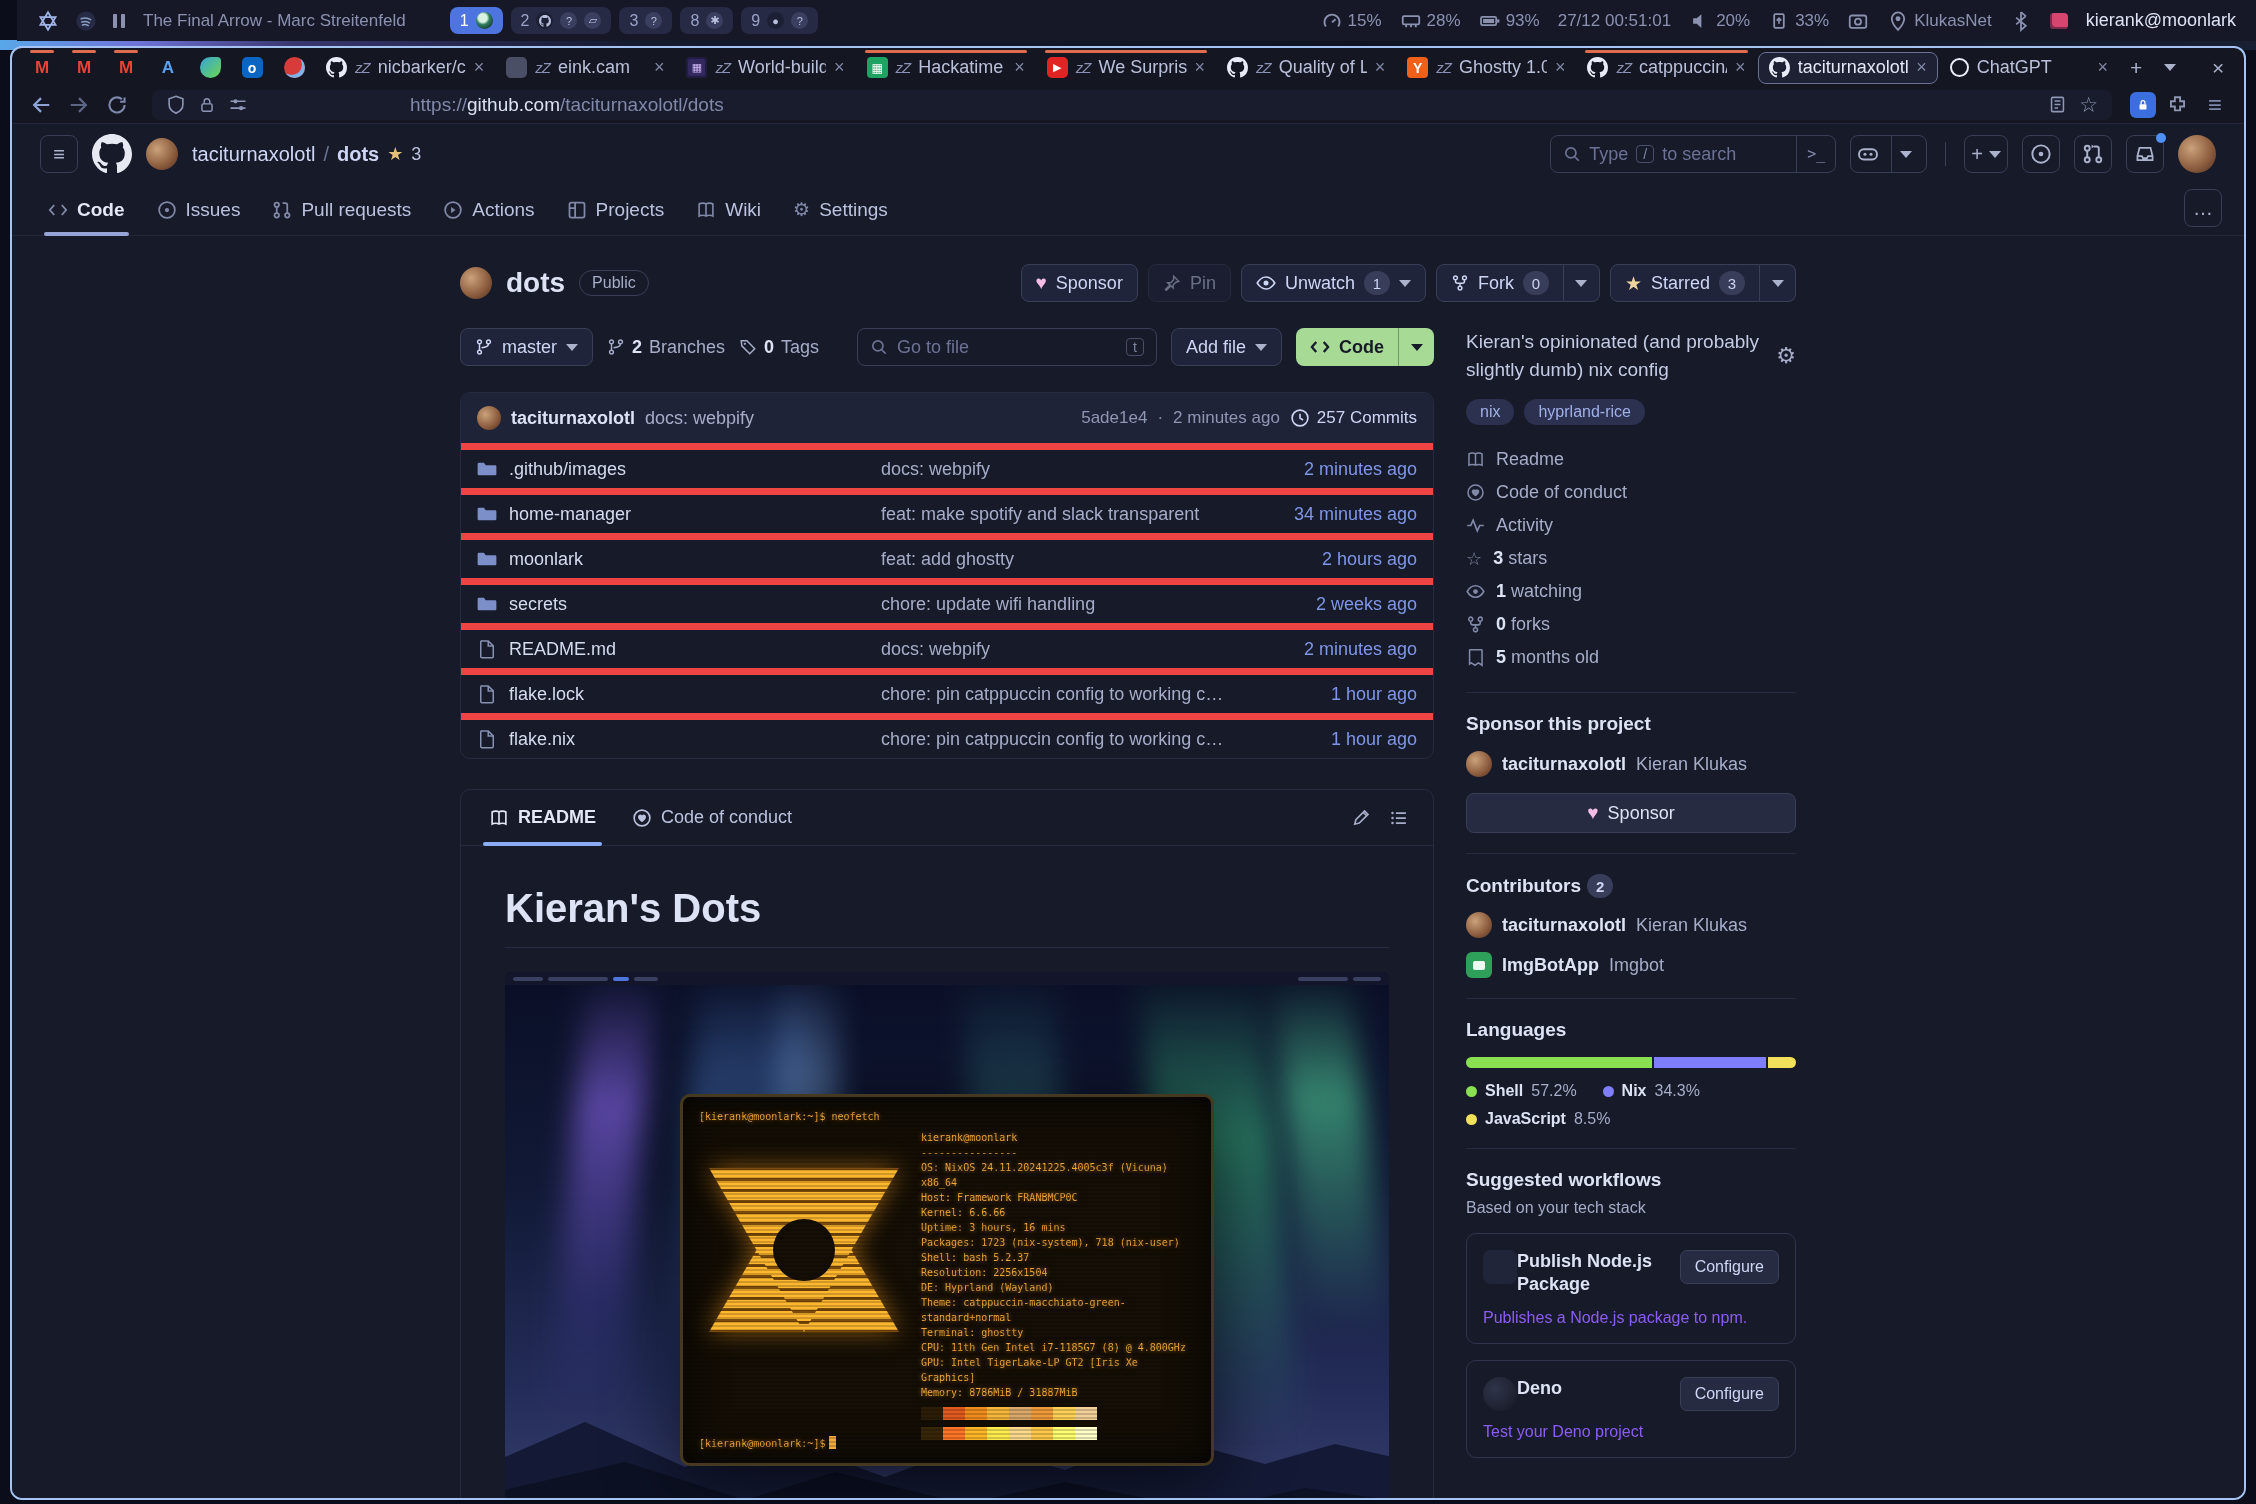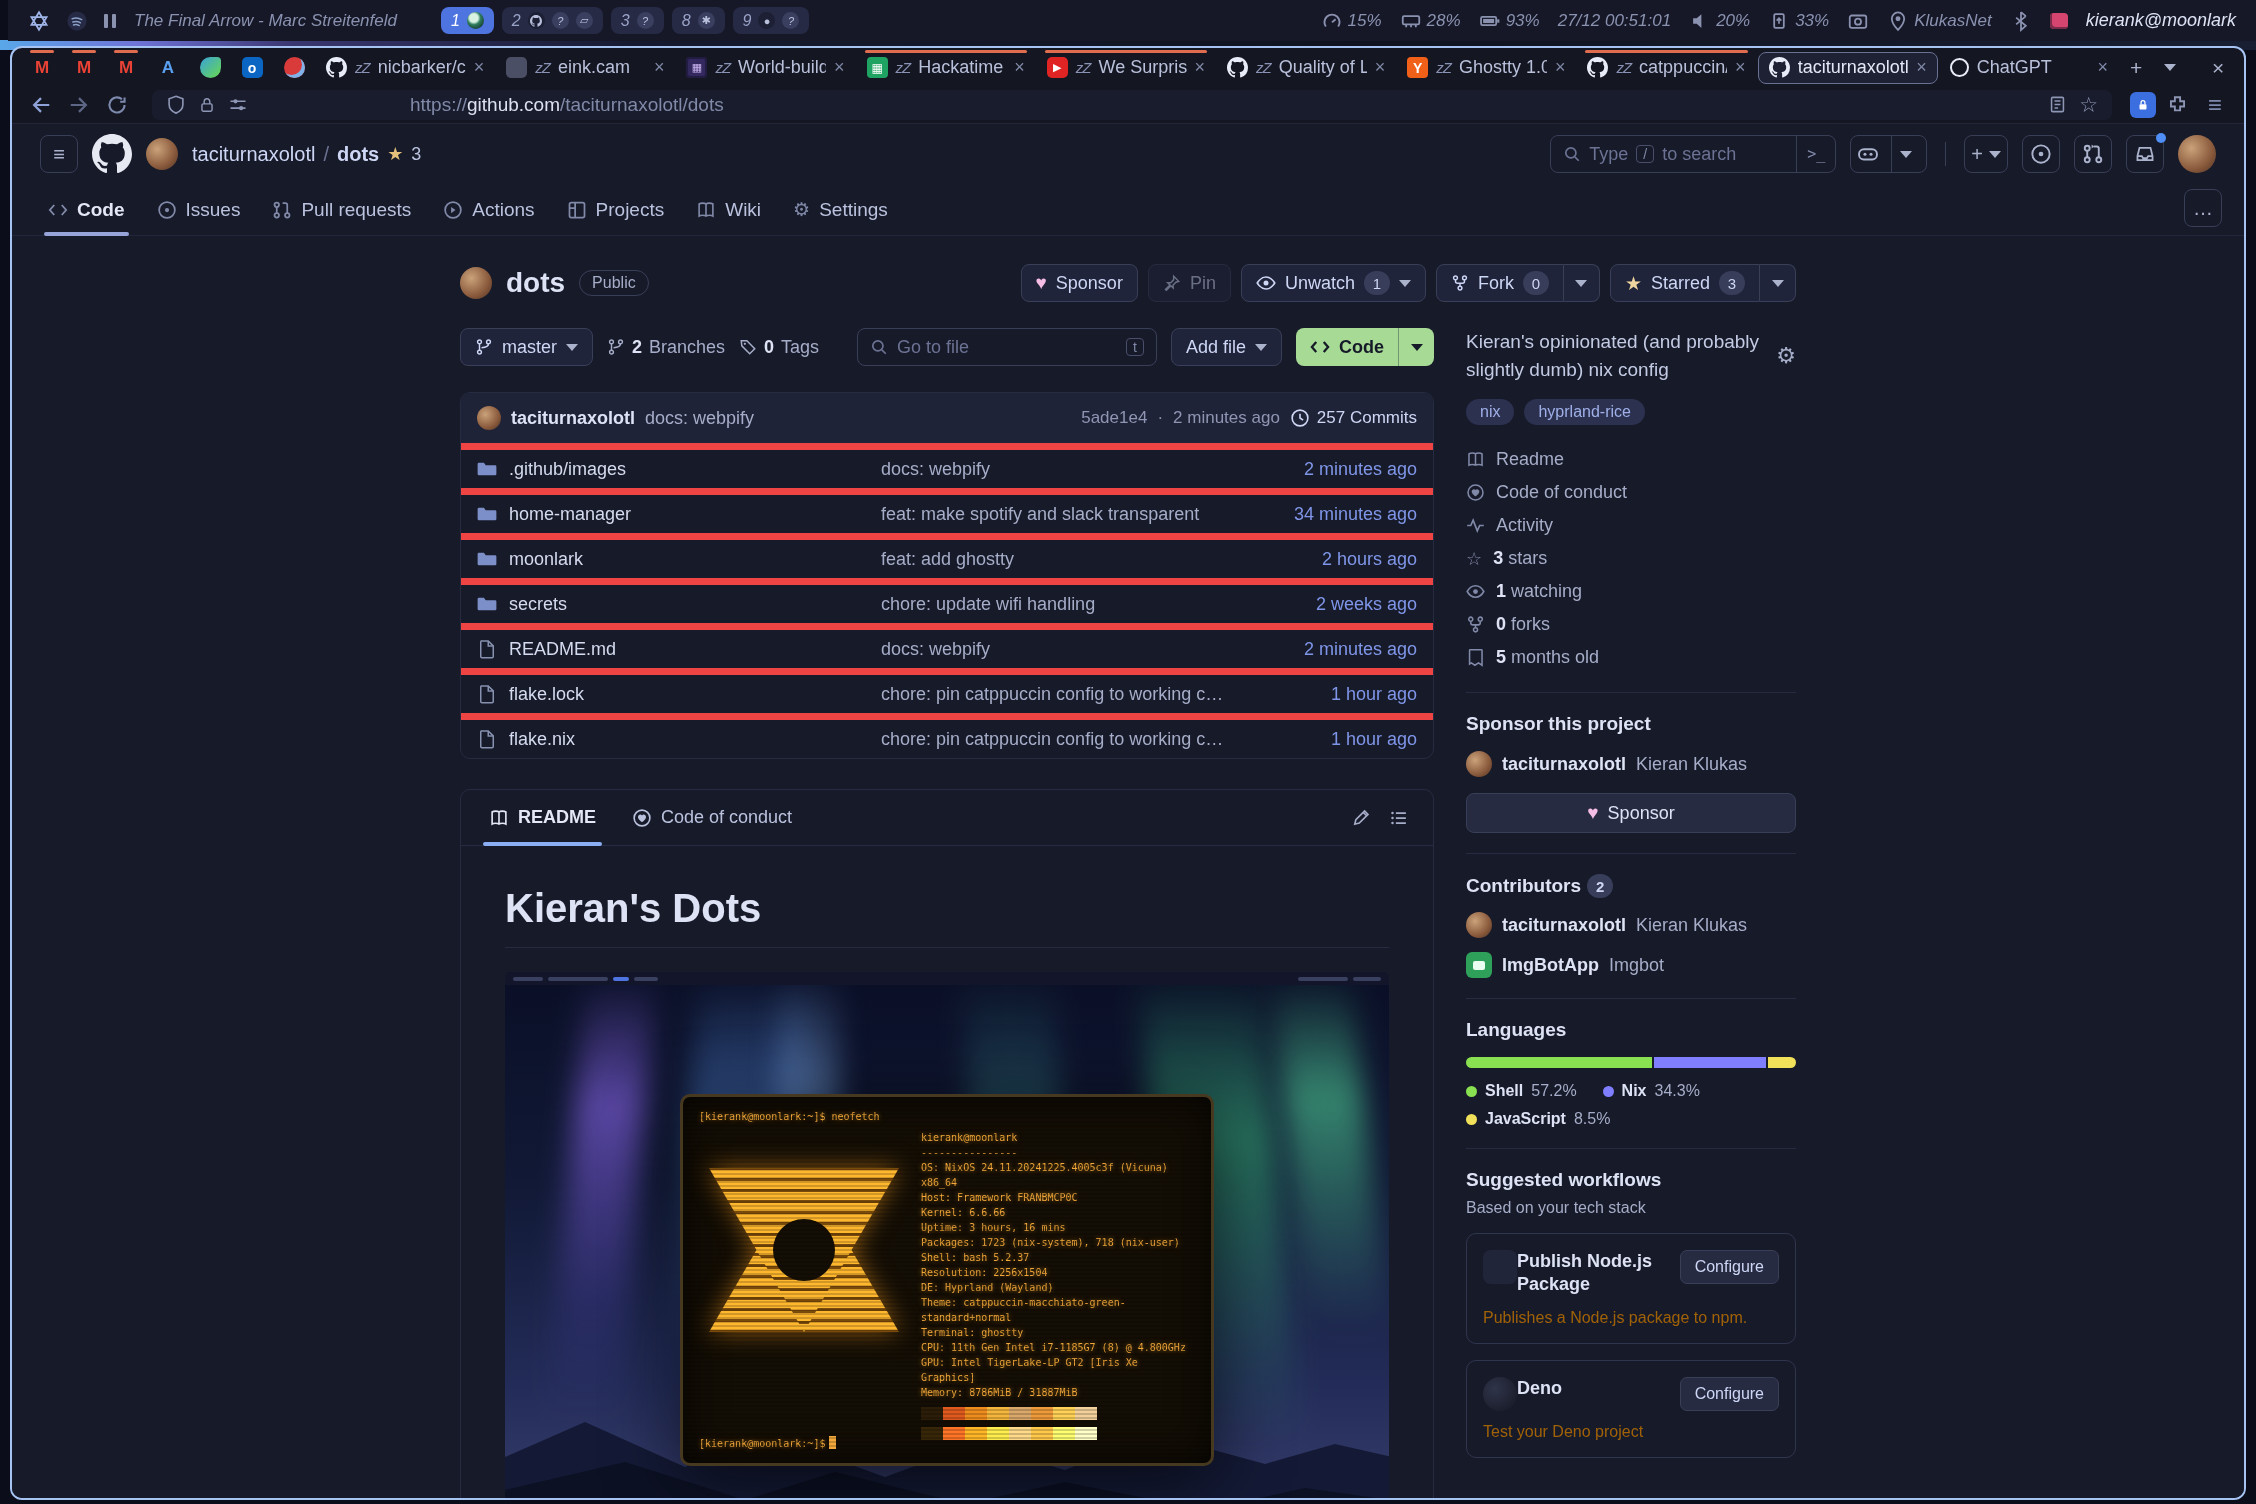--- a/index.html
+++ b/index.html
@@ -6,22 +6,22 @@
   html,body { width:2256px; height:1504px; overflow:hidden; }
   body { background:#0b0d1a; font-family:"Liberation Sans","DejaVu Sans",sans-serif; position:relative; }
   .grow { flex:1; }
   svg { display:block; }
 
   
   .wallpaper { position:absolute; top:40px; left:0; right:0; height:10px;
     background:linear-gradient(90deg,#59a7e8 0%,#6f74d8 6%,#3a3670 13%,#161a30 28%,#10131f 60%,#181f33 100%); }
 
   
-  .sysbar { position:absolute; top:0; left:8px; right:0; height:41px; background:#161827;
-    display:flex; align-items:center; padding:0 20px; gap:16px; color:#8a92b0; font-size:17px;font-style:italic; }
+  .sysbar { position:absolute; top:0; left:17px; right:0; height:41px; background:#161827;
+    display:flex; align-items:center; padding:0 20px; gap:16px; color:#8a92b0; font-size:17px; }
   .sys-icon { width:22px; height:22px; flex:none; }
   .pausebars { width:14px; height:14px; display:flex; gap:4px; }
   .pausebars i { width:4px; background:#8a92b0; border-radius:1px; }
   .ws { display:flex; gap:8px; margin-left:28px; }
   .ws-pill { height:27px; border-radius:8px; background:#262a44; color:#9aa3c8; font-size:16px;
     display:flex; align-items:center; gap:7px; padding:0 10px; }
   .ws-pill.active { background:#4e74e0; color:#fff; }
   .ws-ico { width:17px; height:17px; border-radius:50%; background:#3a3f60; color:#b8c0dc;
     font-size:11px; display:flex; align-items:center; justify-content:center; }
   .ws-ico.dark { background:#1d2034; }
@@ -223,21 +223,21 @@
   .lang-item b { color:#dde3f5; }
   .lang-dot { width:11px; height:11px; border-radius:50%; }
   .wf-sub { margin-top:8px; color:#a6adc8; font-size:16px; }
   .wf-card { margin-top:16px; border:1px solid #30354e; border-radius:10px; padding:16px; }
   .wf-top { display:flex; gap:0; }
   .wf-ico { width:34px; height:34px; border-radius:8px; background:#262b42; flex:none; opacity:.7; }
   .wf-ico.deno { border-radius:50%; background:radial-gradient(circle at 35% 35%,#3a3f58,#14161f); }
   .wf-title { font-size:18px; font-weight:bold; color:#dde3f5; line-height:1.3; flex:1; }
   .wf-cfg { height:34px; border:1px solid #3a3f58; background:#262b42; border-radius:7px;
     padding:0 14px; font-size:16px; color:#cdd6f4; display:flex; align-items:center; flex:none; align-self:flex-start; }
-  .wf-desc { margin-top:12px; color:#a16207; font-size:16px; }
+  .wf-desc { margin-top:12px; color:#8b5cf6; font-size:16px; }
 </style>
 </head>
 <body>
 
 <div class="wallpaper"></div>
 
 <div class="sysbar">
   <svg class="sys-icon" viewBox="0 0 16 16">
       <path d="M8 1.6l5.5 9.2H2.5zM8 14.4L2.5 5.2h11z" fill="none" stroke="#9fb4e8" stroke-width="1.3"></path>
     </svg>

